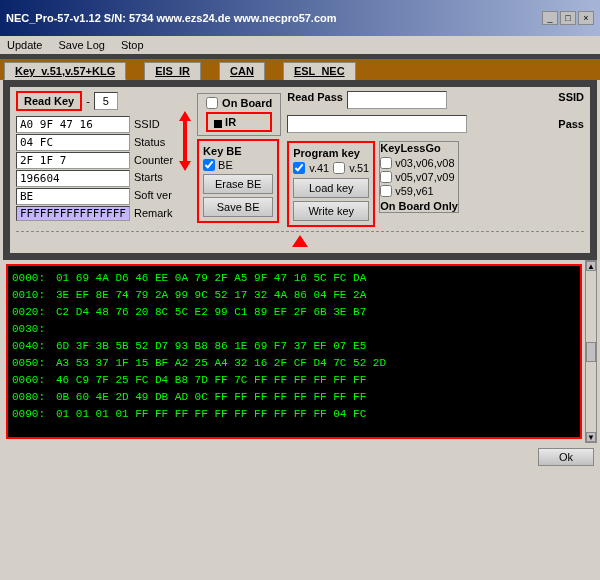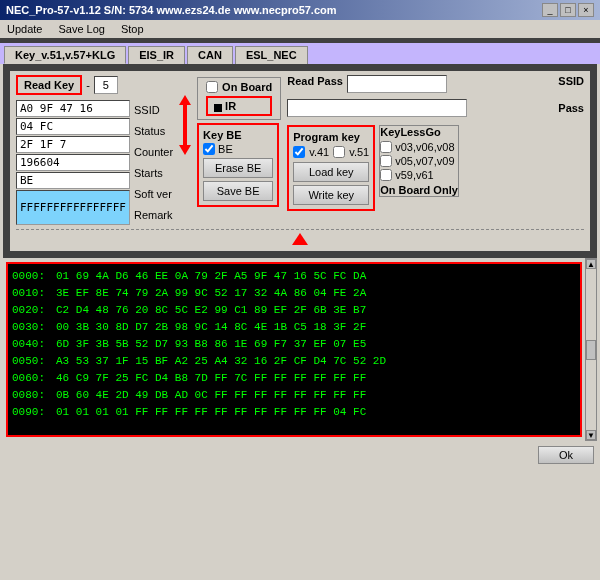--- a/index.html
+++ b/index.html
@@ -11,41 +11,42 @@
       height: 580px;
       overflow: hidden;
     }
     .title-bar {
       background: linear-gradient(to right, #0a246a, #a6b5d7);
       color: white;
       padding: 3px 6px;
       display: flex;
       align-items: center;
       justify-content: space-between;
-      height: 20px;
+      height: 36px;
     }
     .title-bar-text { font-size: 11px; font-weight: bold; }
     .title-bar-controls { display: flex; gap: 2px; }
     .title-bar-controls button {
       width: 16px; height: 14px; font-size: 9px; border: 1px solid #888;
       background: #c0c0c0; cursor: pointer; line-height: 1;
     }
     .menu-bar {
       background: #d4d0c8;
       padding: 2px 4px;
       display: flex;
       gap: 10px;
       border-bottom: 5px solid #404040;
     }
     .menu-item { font-size: 11px; cursor: pointer; padding: 1px 3px; }
     .tab-bar {
       display: flex;
       padding: 3px 4px 0;
-      background: #c4b5fd;
-      gap: 2px;
+      background: #a16207;
+      gap: 18px;
+      text-decoration: underline;
     }
     .tab {
       padding: 2px 10px;
       border: 1px solid #888;
       border-bottom: none;
       background: #d4d0c8;
       cursor: pointer;
       font-size: 11px;
       font-weight: bold;
     }
@@ -172,21 +173,21 @@
         <input type="text" class="number-field" value="5" style="">
       </div>
 
       <div style="display:flex; gap:4px; margin-top:2px;">
         <div style="display:flex; flex-direction:column; gap:1px;">
           <div style="background:white; border:1px inset #999; padding:1px 3px; font-size:11px; font-family:monospace;">A0  9F  47  16</div>
           <div style="background:white; border:1px inset #999; padding:1px 3px; font-size:11px; font-family:monospace;">04  FC</div>
           <div style="background:white; border:1px inset #999; padding:1px 3px; font-size:11px; font-family:monospace;">2F  1F  7</div>
           <div style="background:white; border:1px inset #999; padding:1px 3px; font-size:11px; font-family:monospace;">196604</div>
           <div style="background:white; border:1px inset #999; padding:1px 3px; font-size:11px; font-family:monospace;">BE</div>
-          <div style="background:#7dd3fc; border:1px inset #999; padding:10px 3px; font-size:11px; font-family:monospace;">FFFFFFFFFFFFFFFF</div>
+          <div style="background:#c4b5fd; border:1px inset #999; padding:0 3px; font-size:11px; font-family:monospace;">FFFFFFFFFFFFFFFF</div>
         </div>
         <div style="display:flex; flex-direction:column; gap:1px; justify-content:space-around;">
           <span style="font-size:11px;">SSID</span>
           <span style="font-size:11px;">Status</span>
           <span style="font-size:11px;">Counter</span>
           <span style="font-size:11px;">Starts</span>
           <span style="font-size:11px;">Soft ver</span>
           <span style="font-size:11px;">Remark</span>
         </div>
       </div>
@@ -291,21 +292,20 @@
     <div class="hex-line">
       <span class="hex-addr">0010:</span>
       <span class="hex-bytes">3E EF 8E 74 79 2A 99 9C 52 17 32 4A 86 04 FE 2A</span>
     </div>
     <div class="hex-line">
       <span class="hex-addr">0020:</span>
       <span class="hex-bytes">C2 D4 48 76 20 8C 5C E2 99 C1 89 EF 2F 6B 3E B7</span>
     </div>
     <div class="hex-line">
       <span class="hex-addr">0030:</span>
-      <span class="hex-bytes">00 3B 30 8D D7 2B 98 9C 14 8C 4E 1B C5 18 3F 2F</span>
     </div>
     <div class="hex-line">
       <span class="hex-addr">0040:</span>
       <span class="hex-bytes">6D 3F 3B 5B 52 D7 93 B8 86 1E 69 F7 37 EF 07 E5</span>
     </div>
     <div class="hex-line">
       <span class="hex-addr">0050:</span>
       <span class="hex-bytes">A3 53 37 1F 15 BF A2 25 A4 32 16 2F CF D4 7C 52 2D</span>
     </div>
     <div class="hex-line">

